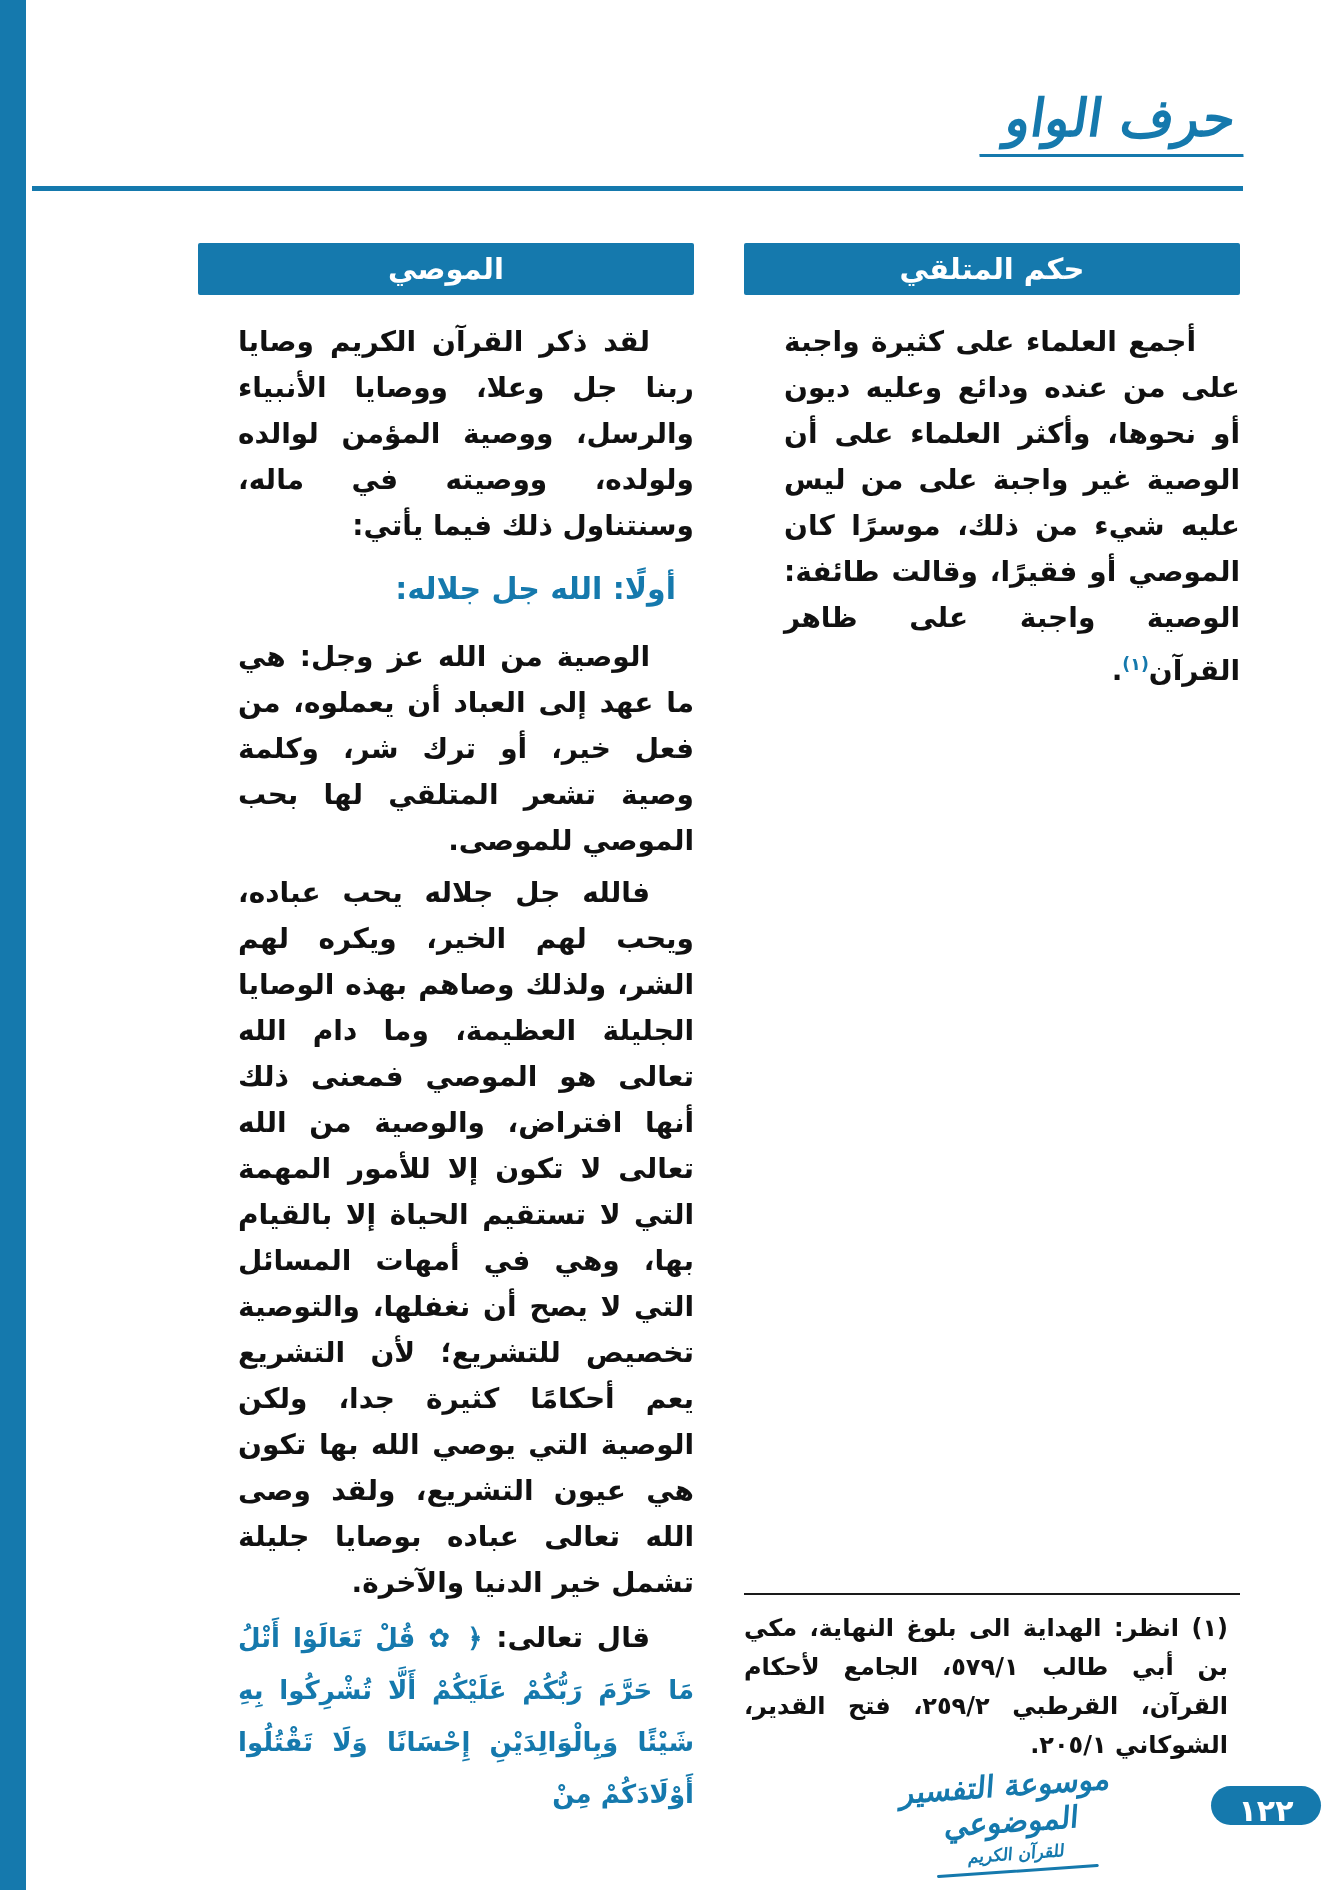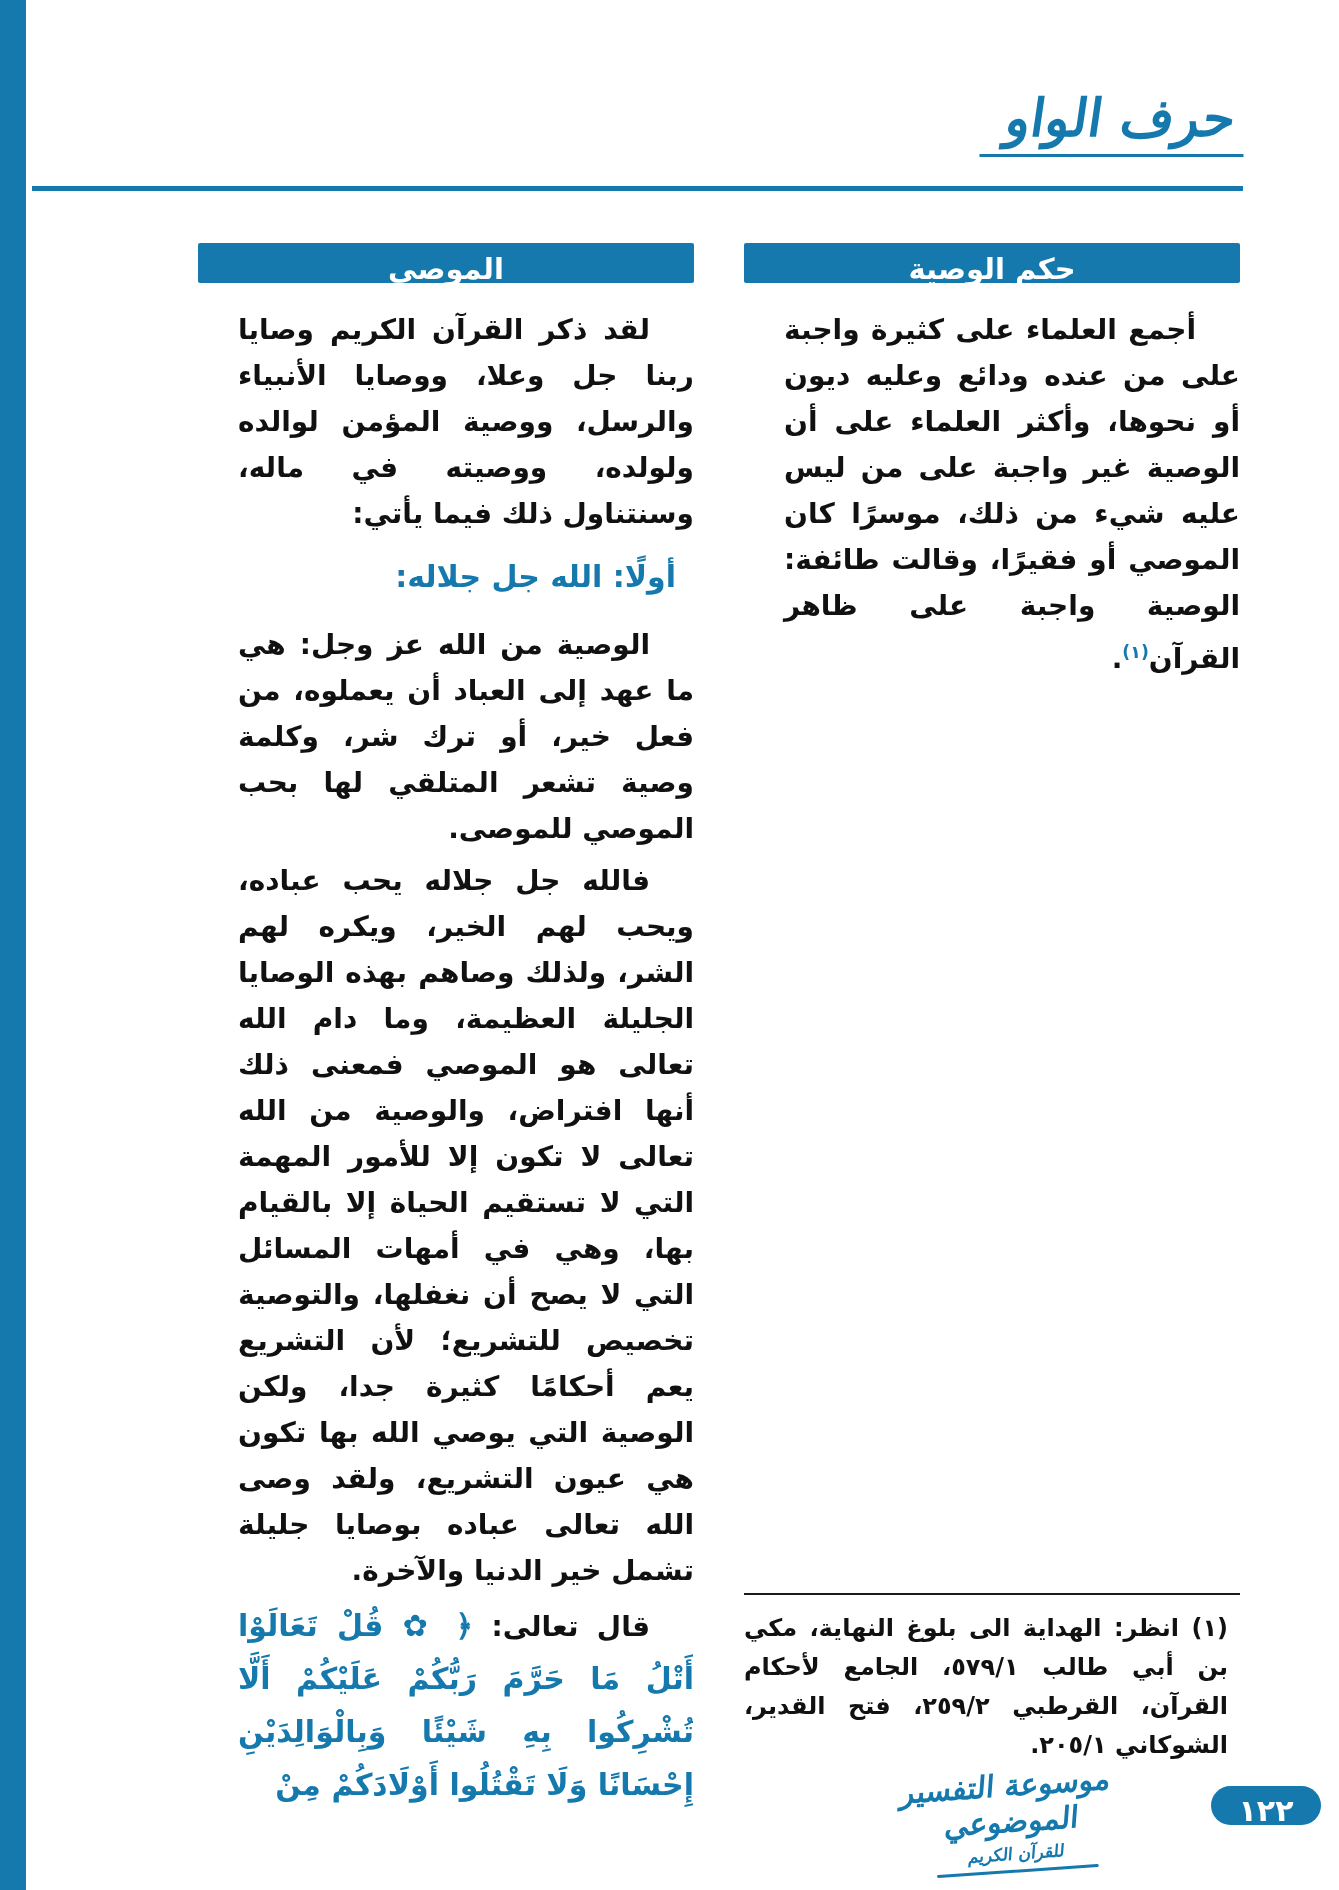--- a/index.html
+++ b/index.html
@@ -41,21 +41,21 @@
   .columns {
     position:absolute; top:243px; right:99px; left:198px;
     height:1522px;
     display:flex; gap:50px;
   }
   .col { flex:1 1 0; display:flex; flex-direction:column; }
 
   .col-header {
     background:var(--accent); color:#fff;
     text-align:center; font-size:29px; font-weight:bold;
-    height:40px; line-height:52px;
+    height:52px; line-height:52px;
     border-radius:2px;
     margin-bottom:24px;
     flex:0 0 auto;
   }
 
   .body {
     font-size:28px; font-weight:bold;
     line-height:46px;
     text-align:justify;
     color:var(--ink);
@@ -73,21 +73,21 @@
 
   .fn-ref {
     color:var(--accent);
     font-size:0.62em;
     vertical-align:super;
     font-weight:bold;
   }
 
   .quote-para { margin-top:10px; line-height:52px; }
   .quote-intro { color:var(--ink); }
-  .quran { color:var(--accent); font-size:30px; }
+  .quran { color:var(--accent); font-size:26px; }
 
   .footnote { margin-top:auto; flex:0 0 auto; }
   .fn-rule { height:2px; background:#1a1a1a; margin-bottom:14px; }
   .fn-text {
     font-size:24px; font-weight:bold;
     line-height:39px;
     text-align:justify;
     padding-right:12px;
   }
 
@@ -118,21 +118,21 @@
 
   <div class="side-strip"></div>
 
   <div class="chapter-head">حرف الواو</div>
 
   <div class="head-rule"></div>
 
   <main class="columns">
 
     <section class="col">
-      <div class="col-header">حكم الوصية</div>
+      <div class="col-header">حكم المتلقي</div>
 
       <p class="body para-indent"><span>أجمع العلماء على كثيرة واجبة على من عنده ودائع وعليه ديون أو نحوها، وأكثر العلماء على أن الوصية غير واجبة على من ليس عليه شيء من ذلك، موسرًا كان الموصي أو فقيرًا، وقالت طائفة: الوصية واجبة على ظاهر القرآن</span><sup class="fn-ref">(١)</sup><span>.</span></p>
 
       <div class="footnote">
         <div class="fn-rule"></div>
         <p class="fn-text">(١) انظر: الهداية الى بلوغ النهاية، مكي بن أبي طالب ٥٧٩/١، الجامع لأحكام القرآن، القرطبي ٢٥٩/٢، فتح القدير، الشوكاني ٢٠٥/١.</p>
       </div>
     </section>
 
     <section class="col">

